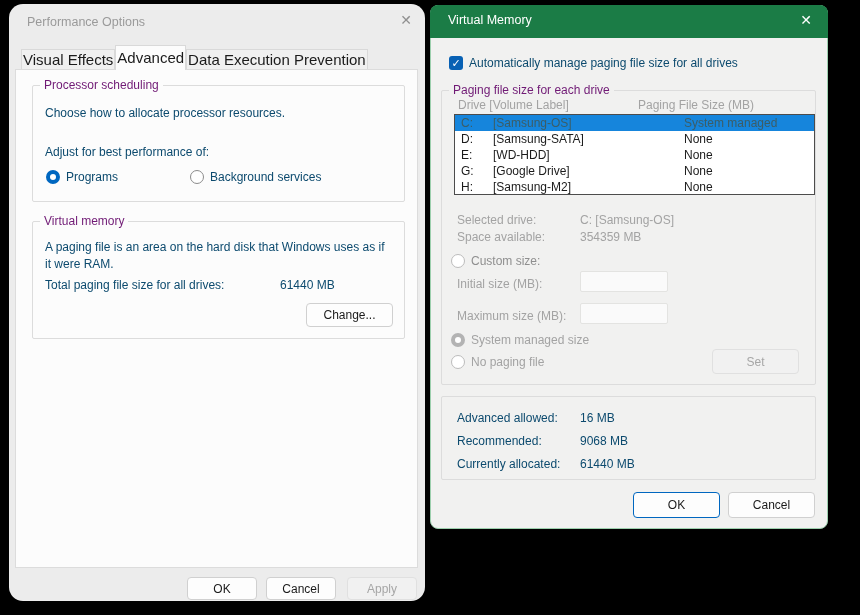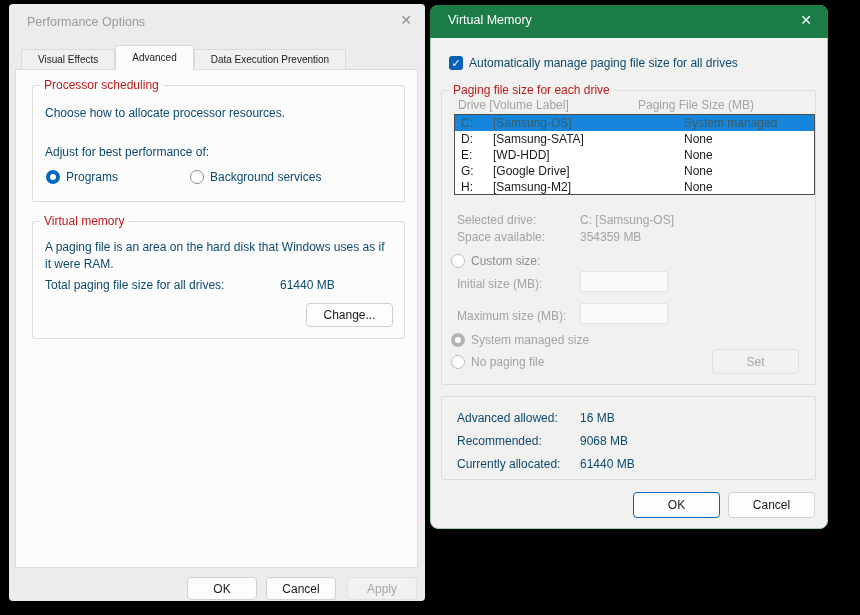--- a/index.html
+++ b/index.html
@@ -2,31 +2,31 @@
 <html><head>
 <meta charset="utf-8">
 <style>
   * { margin:0; padding:0; box-sizing:border-box; }
   html,body { width:860px; height:615px; background:#000; overflow:hidden;
               font-family:"Liberation Sans", sans-serif; }
   .abs { position:absolute; }
   .txt { font-size:12px; color:#0c4a6e; white-space:nowrap; }
 
   
-  #perf { left:9px; top:4px; width:416px; height:597px; background:#ececec; border-radius:4px;text-decoration:underline; }
+  #perf { left:9px; top:4px; width:416px; height:597px; background:#ececec; border-radius:14px;text-decoration:underline; }
   #perf-title { left:18px; top:11px; font-size:12.5px; color:#9a9a9a; }
   #perf-close { right:13px; top:8px; font-size:14px; color:#8f8f8f; cursor:default; }
   #perf-tabs { left:12px; top:42px; height:24px; display:flex; align-items:flex-end; }
-  .tab { height:21px; line-height:20px; padding:0 16px; font-size:10px; color:#1b1b1b;
+  .tab { height:21px; line-height:20px; padding:0 1px; font-size:15px; color:#1b1b1b;
          background:#f0f0f0; border:1px solid #d9d9d9; border-bottom:none; margin-right:0; }
   .tab.selected { height:25px; line-height:24px; background:#fcfcfc; position:relative; z-index:3; }
   #perf-panel { left:6px; top:65px; width:403px; height:499px; background:#fcfcfc; border:1px solid #dcdcdc; }
 
   .groupbox { position:absolute; border:1px solid #dcdcdc; border-radius:2px; }
-  .group-legend { position:absolute; top:-8px; left:7px; padding:0 4px; font-size:12px; color:#b91c1c;
+  .group-legend { position:absolute; top:-8px; left:7px; padding:0 4px; font-size:12px; color:#701a75;
                   background:#fcfcfc; white-space:nowrap; }
 
   .radio { position:absolute; width:14px; height:14px; border-radius:50%; background:#fff;
            border:1px solid #8c8c8c; }
   .radio.checked { border:4.5px solid #0067c0; }
   .radio.dis { border-color:#bcbcbc; }
   .radio.checked.dis { border:4.5px solid #b3b3b3; }
 
   .btn { position:absolute; background:#fdfdfd; border:1px solid #d0d0d0; border-radius:4px;
          font-size:12px; color:#1b1b1b; text-align:center; cursor:default;

